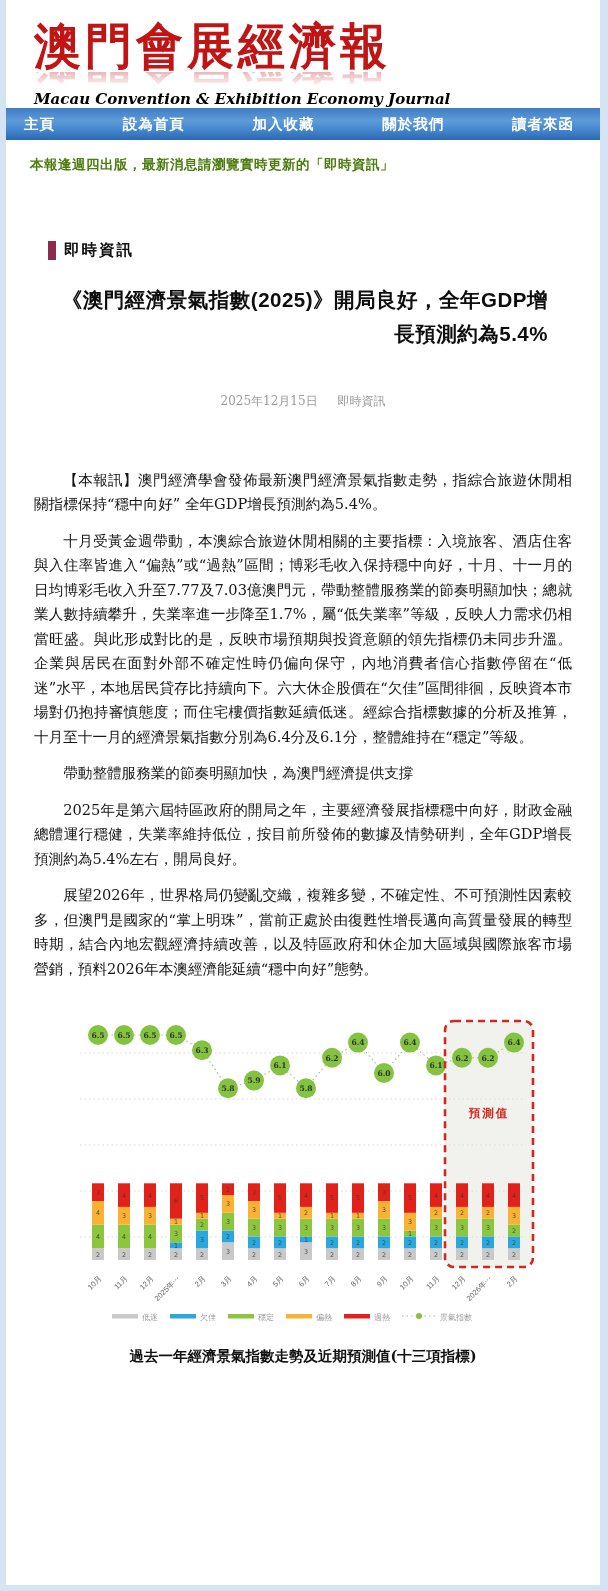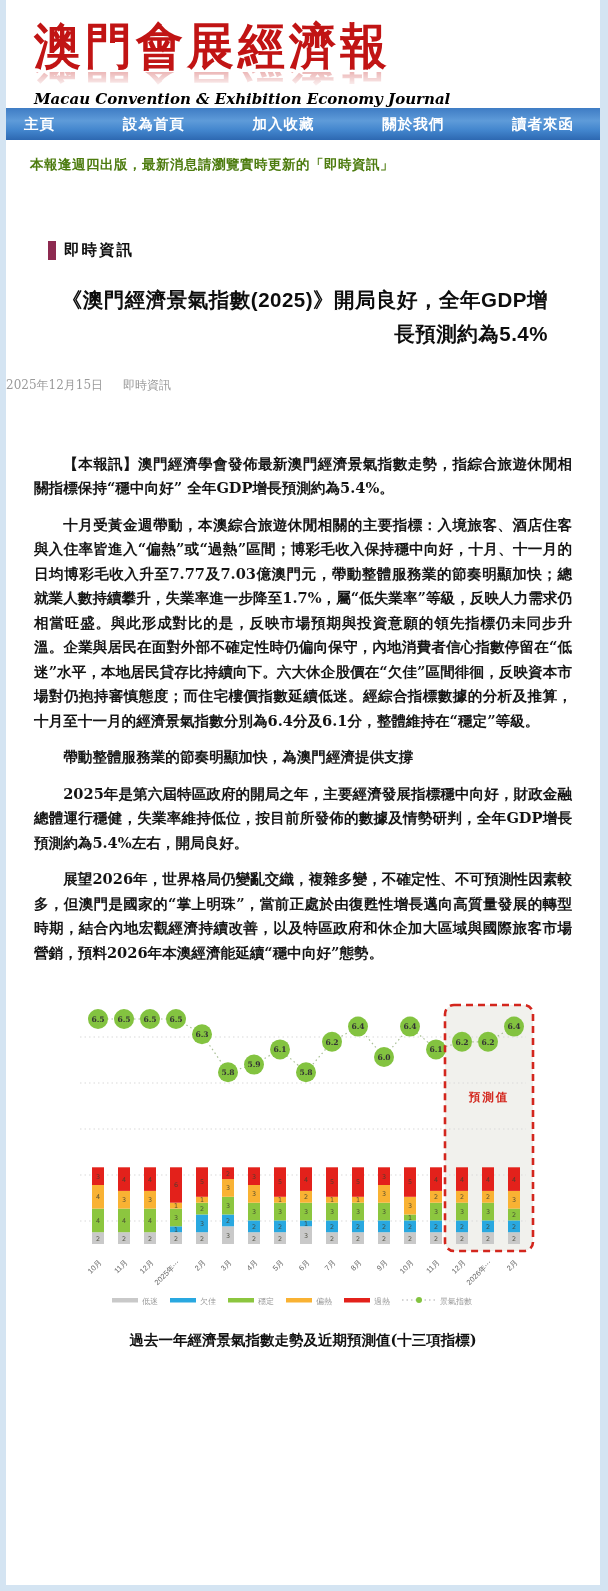--- a/index.html
+++ b/index.html
@@ -105,39 +105,38 @@
   .article-title{
     margin:22px 52px 0 52px;
     text-align:right;
     font-size:20.5px;
     font-weight:bold;
     color:#0d0d0d;
     line-height:1.65;
     letter-spacing:.5px;
   }
   .article-meta{
-    margin-top:26px;
-    text-align:left;
+    margin-top:42px;
+    text-align:center;
     font-size:12px;
     color:#9a9a9a;
     font-family:"DejaVu Serif", serif;
   }
   .article-meta .cat{margin-left:16px;}
   .article-body{
     margin-top:58px;
     font-family:"DejaVu Serif", serif;
     font-size:14.6px;
     color:#151515;
     line-height:24.5px;
   }
   .article-body p{
     margin:0 28px 12px 28px;
     text-indent:2em;
     text-align:justify;
-    font-weight:bold;
   }
   
   .chart-wrap{
     margin-top:30px;
     display:flex;
     justify-content:center;
   }
   .chart-caption{
     margin-top:10px;
     text-align:center;

